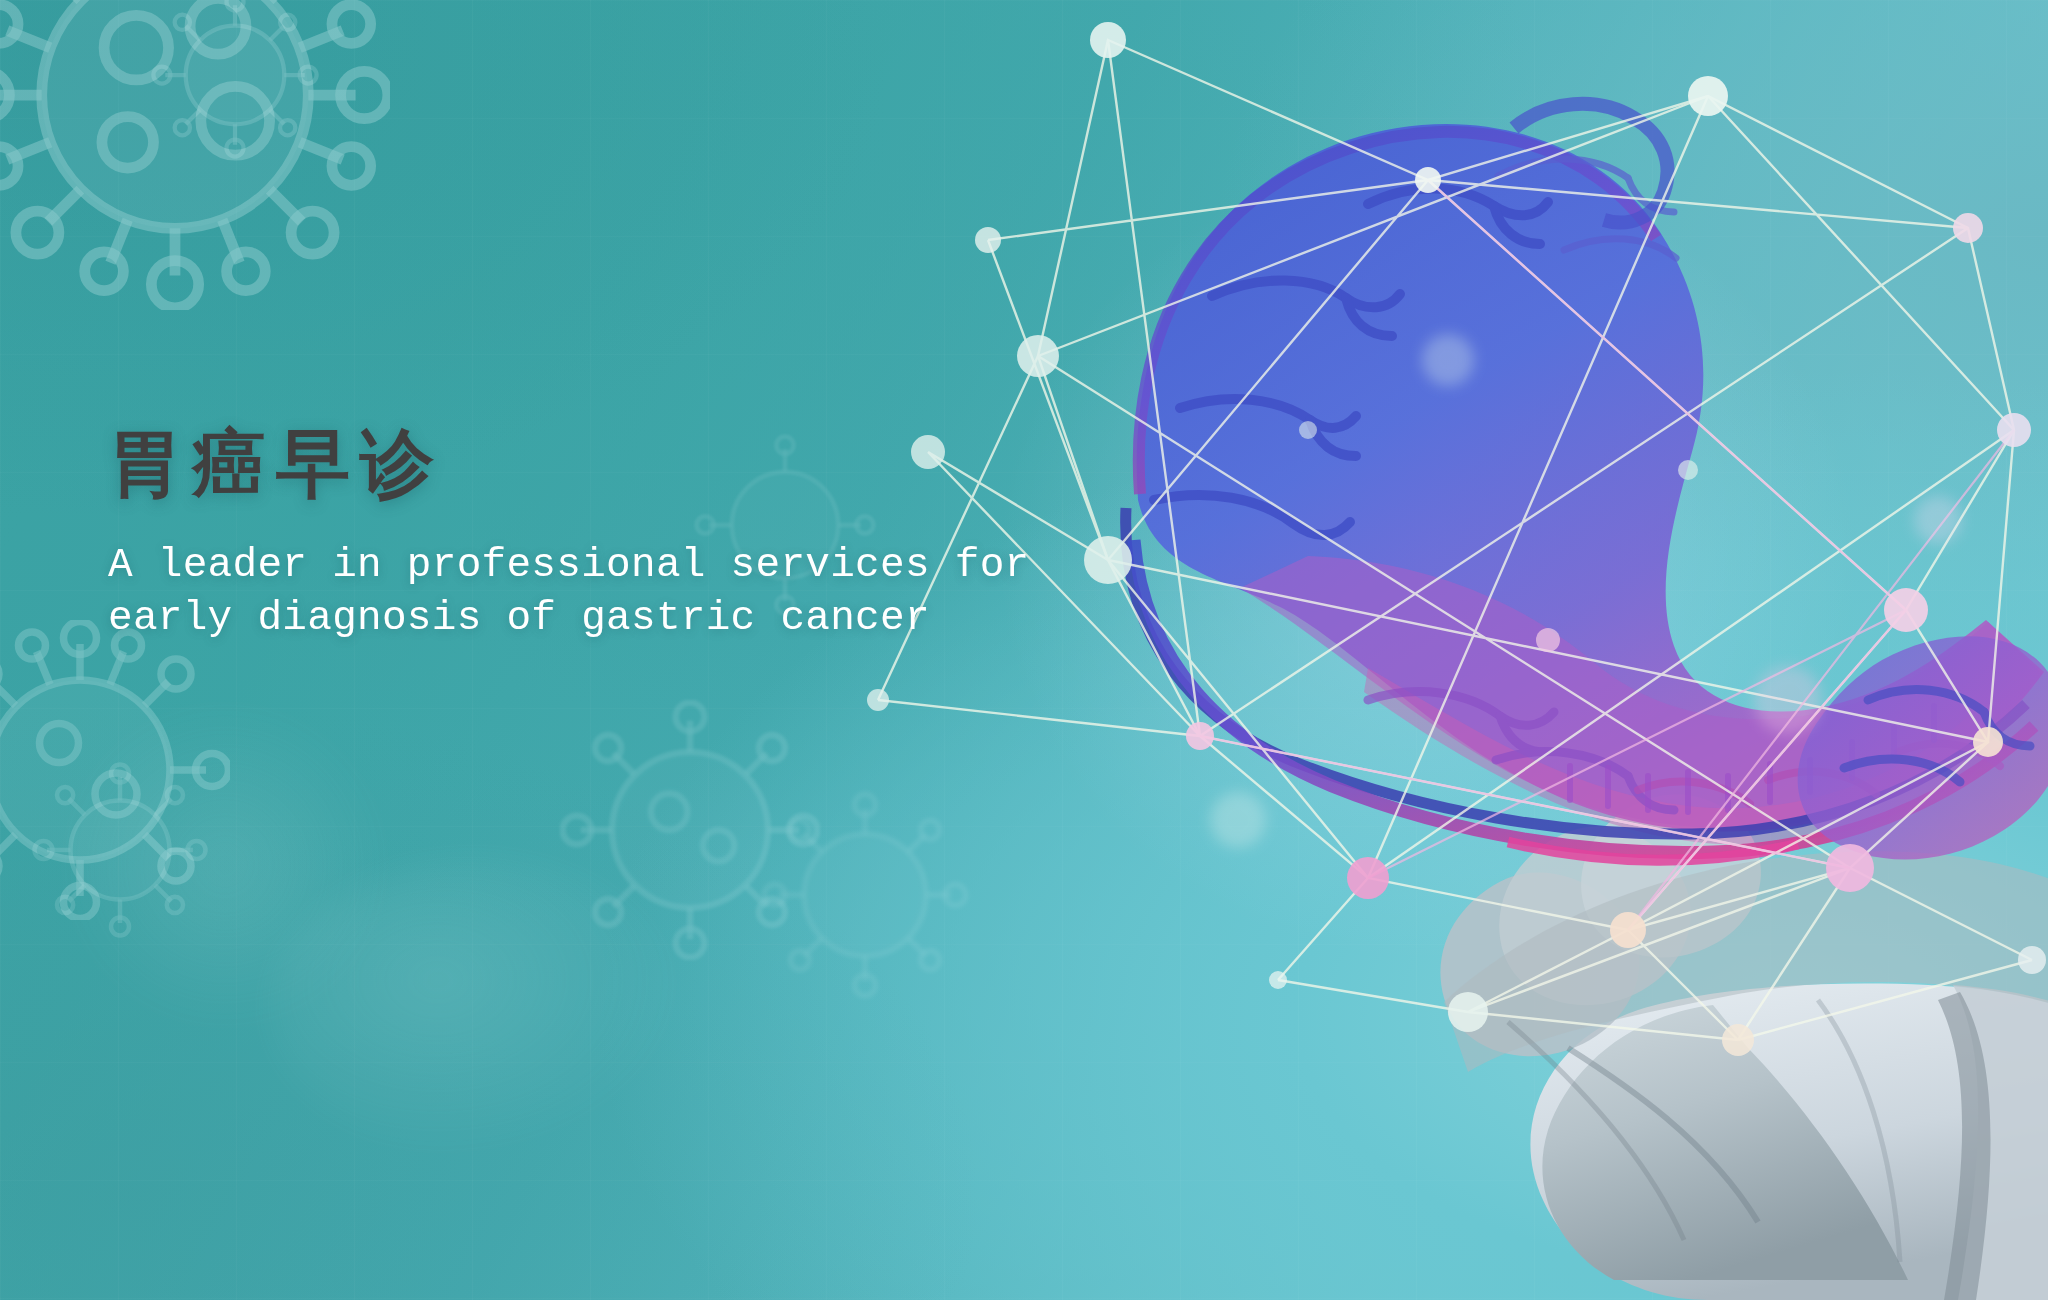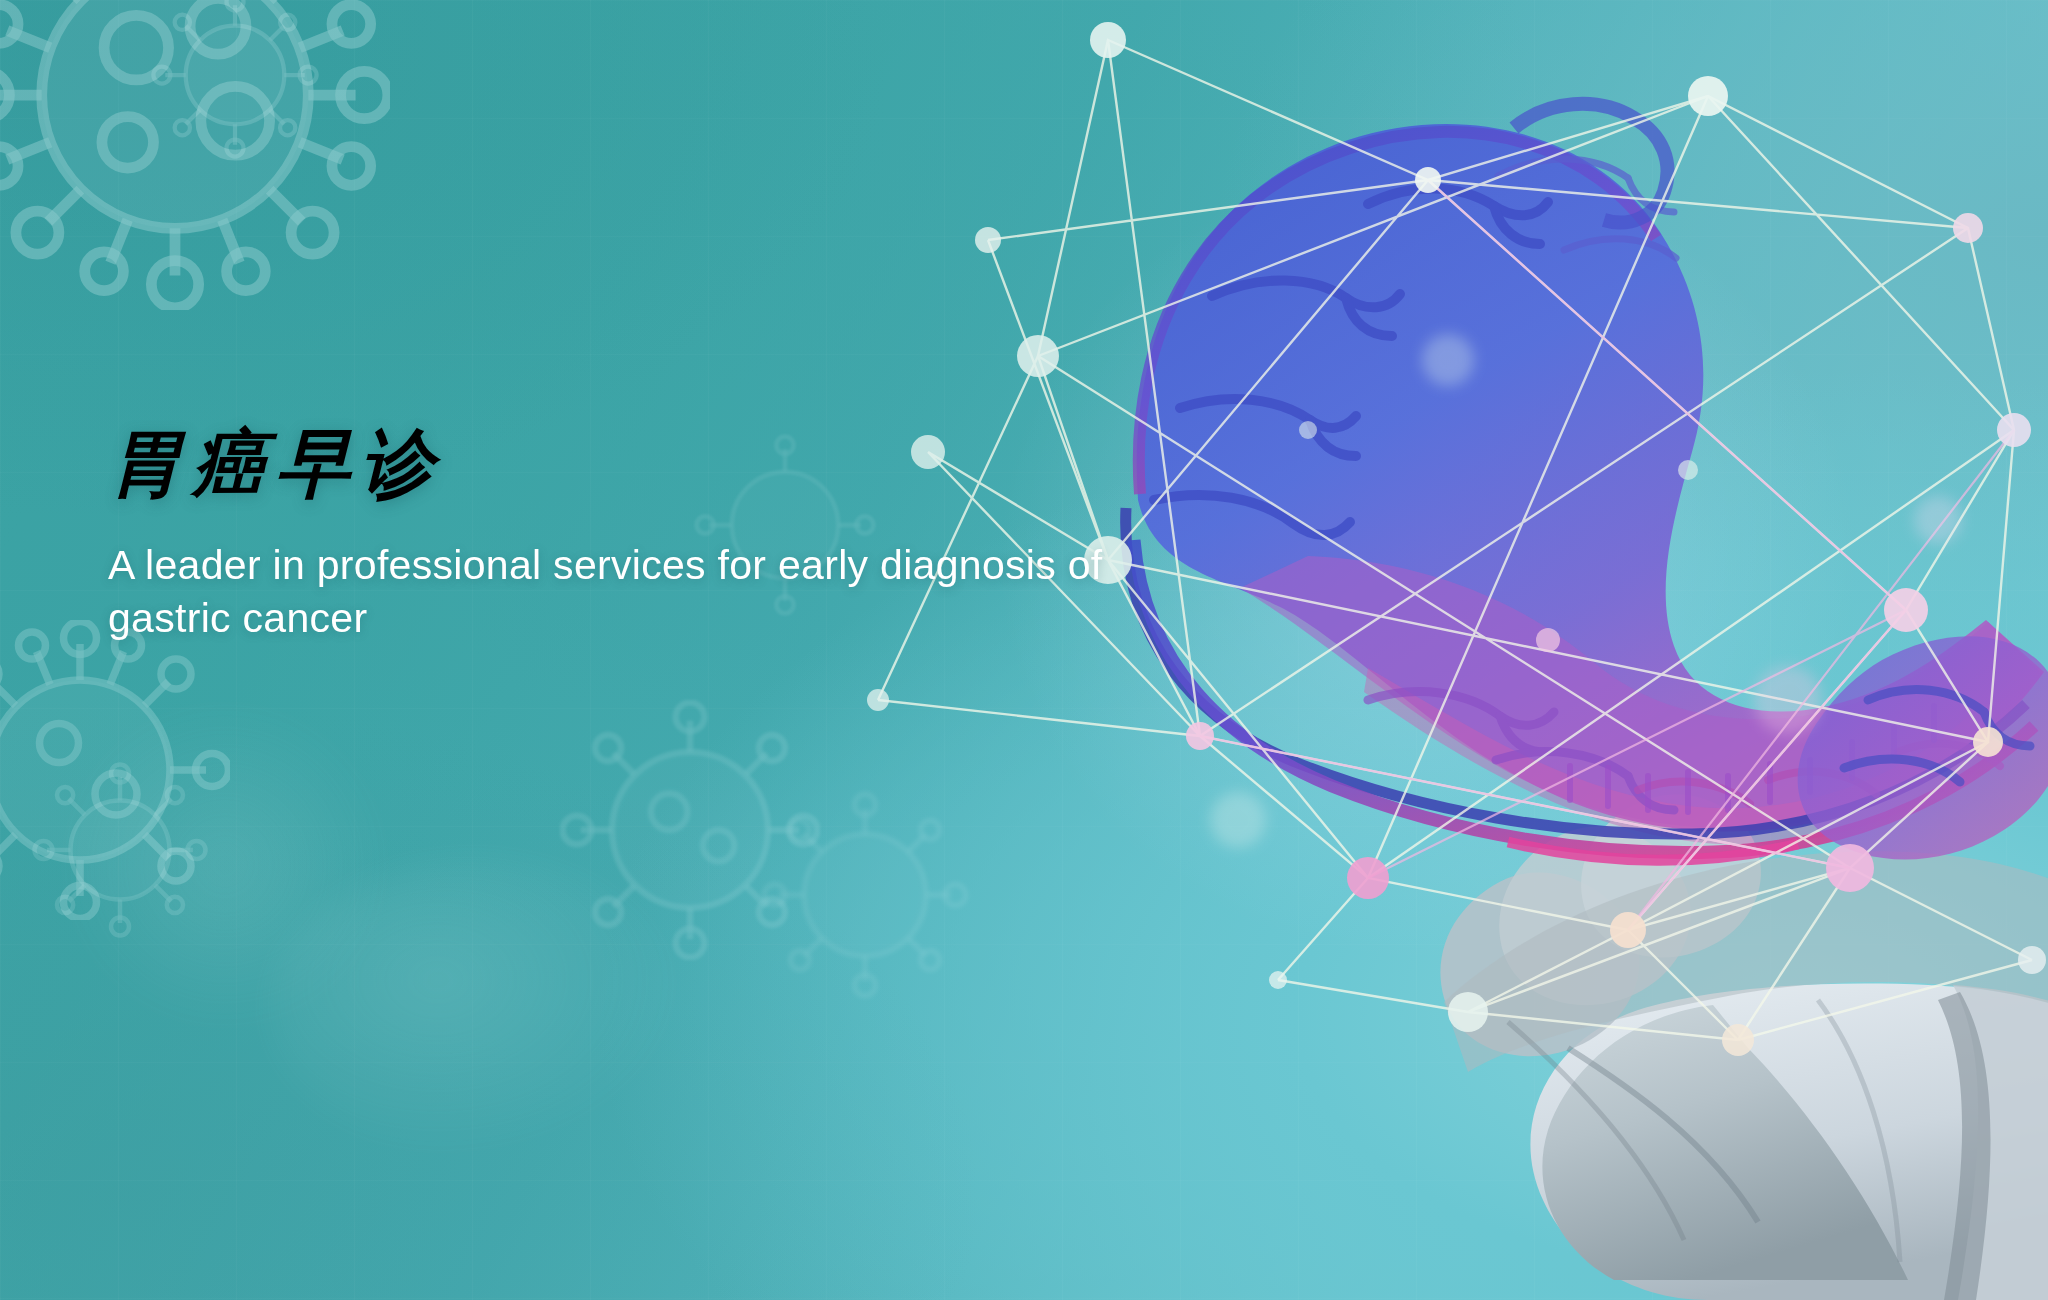--- a/index.html
+++ b/index.html
@@ -53,39 +53,39 @@
   .motif-c-low2{left:760px;top:790px;width:210px;height:210px;opacity:.18;filter:blur(2px);}
   .motif-c-mid{left:690px;top:430px;width:190px;height:190px;opacity:.16;filter:blur(1.2px);}
   .motif-blob-a{left:270px;top:860px;width:420px;height:300px;opacity:.20;filter:blur(16px);
     background:radial-gradient(ellipse at 40% 40%, rgba(220,248,250,.6), rgba(220,248,250,0) 70%);border-radius:50%;}
   .motif-blob-b{left:60px;top:700px;width:330px;height:330px;opacity:.22;filter:blur(22px);
     background:radial-gradient(circle at 50% 50%, rgba(215,245,248,.55), rgba(215,245,248,0) 70%);border-radius:50%;}
 
   
   .copy{position:absolute;left:108px;top:420px;width:1000px;}
   .headline{
-    color:#000000;
+    color:#404040;
     font-weight:700;
     font-size:74px;
     line-height:1.20;
     letter-spacing:10px;
-    font-style:italic;
     text-shadow:0 3px 14px rgba(18,80,86,.34);
     white-space:nowrap;
   }
   .headline .l2{letter-spacing:8px;}
   .subtitle{
     margin-top:30px;
     color:#ffffff;
     font-size:41px;
     line-height:1.30;
     font-weight:400;
     letter-spacing:.3px;
     max-width:1020px;
     text-shadow:0 2px 10px rgba(18,80,86,.28);
+    font-family:Liberation Mono, monospace;
   }
 
   
   .illus{
     position:absolute;
     right:-10px;top:0;
     width:1250px;height:1300px;
     pointer-events:none;
   }
   .illus svg{display:block;width:100%;height:100%;}

